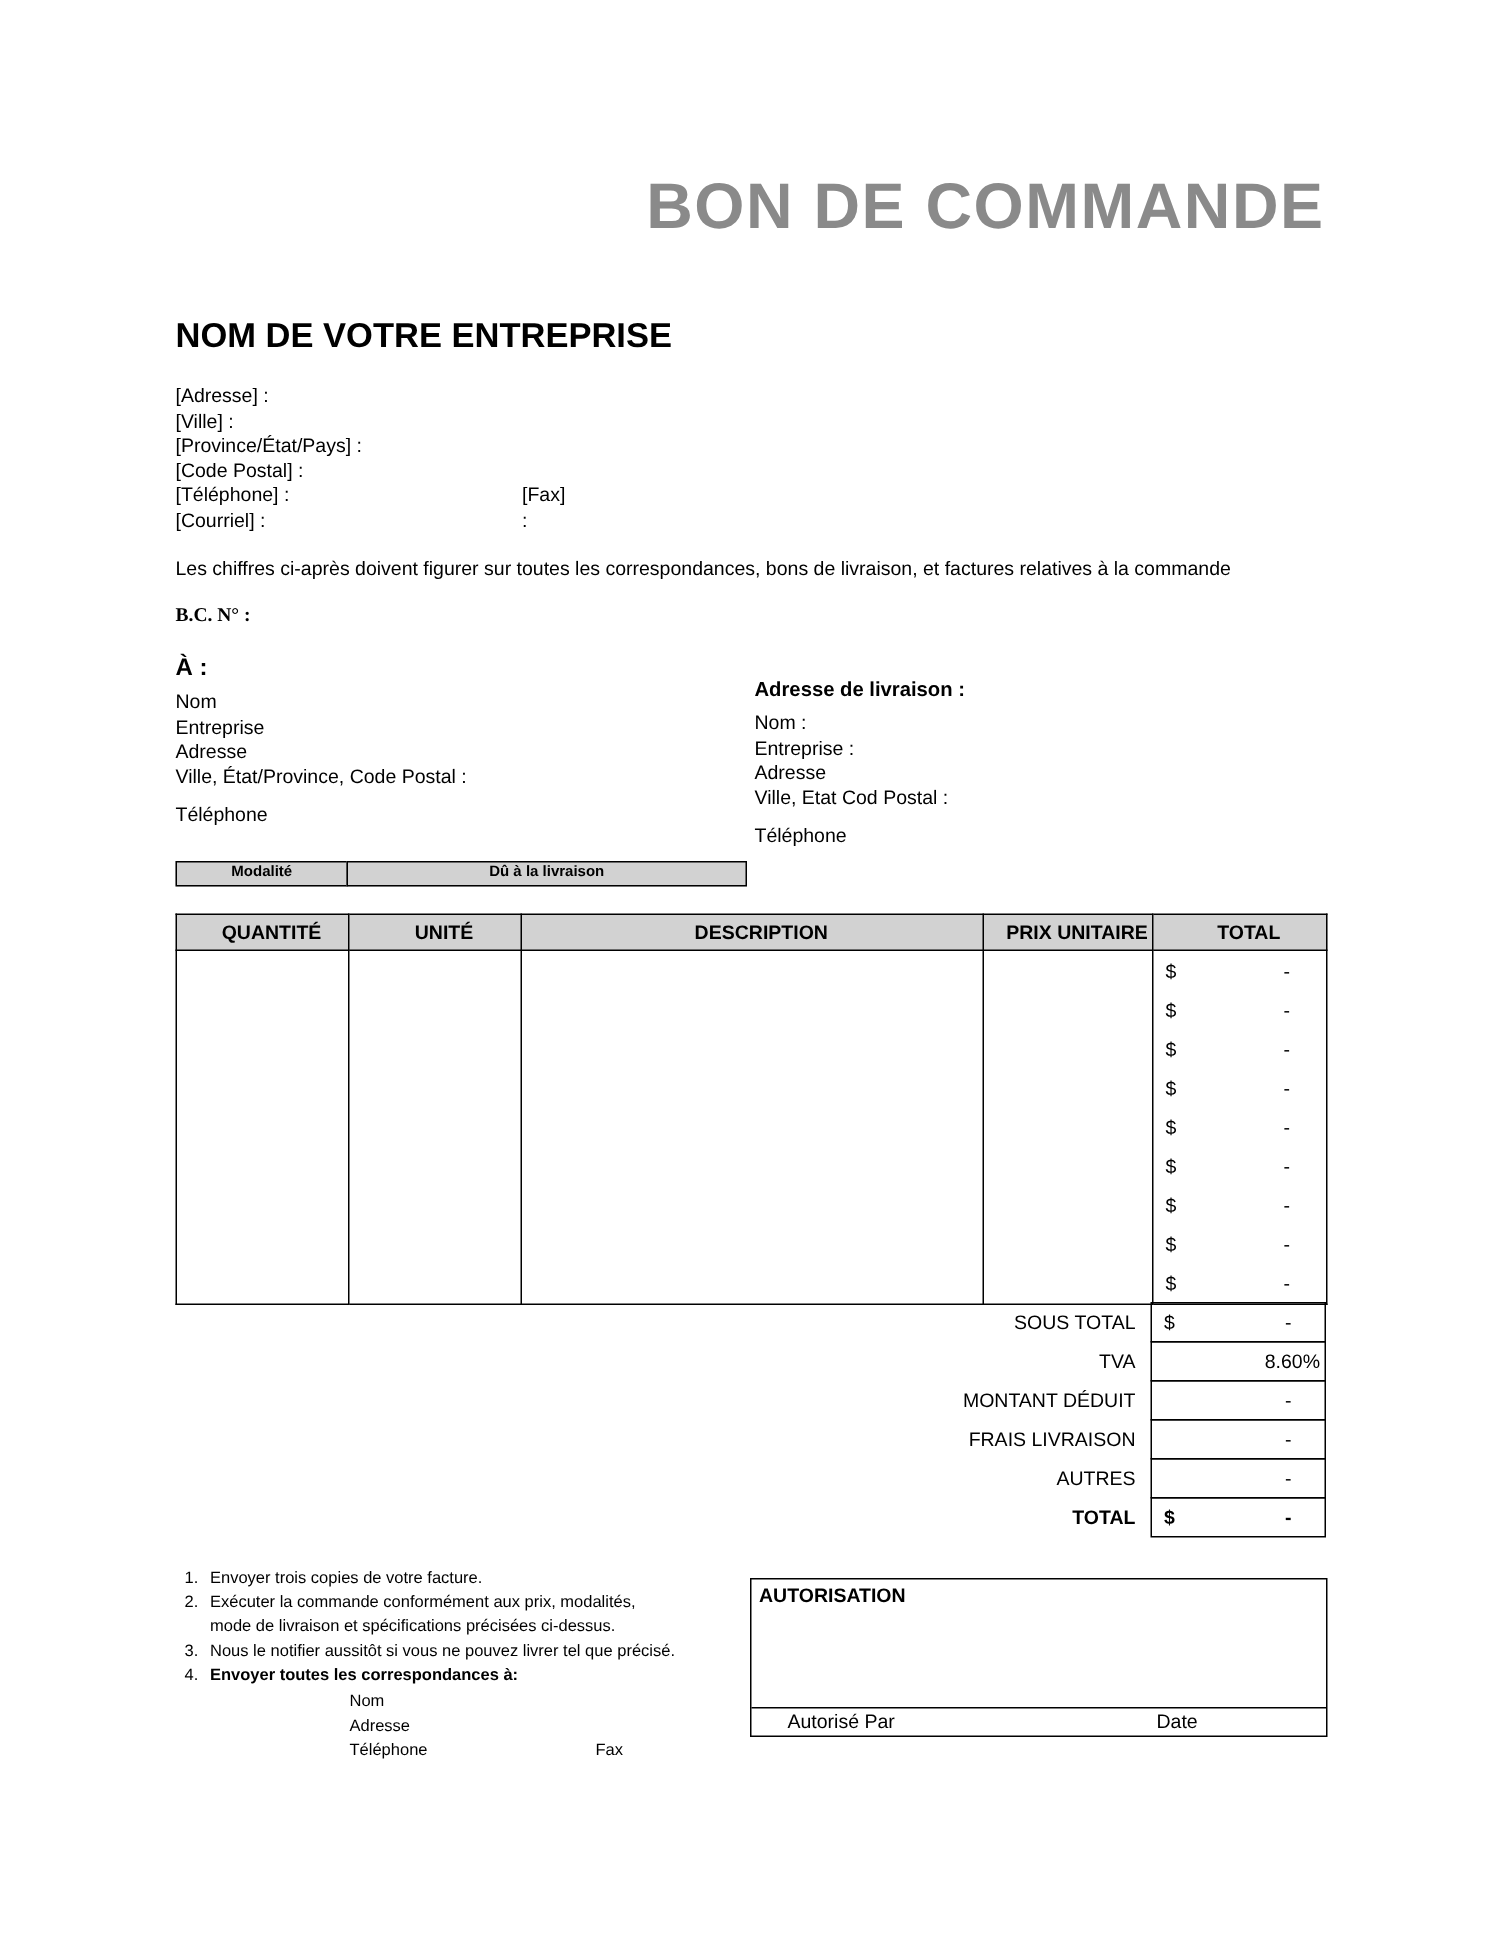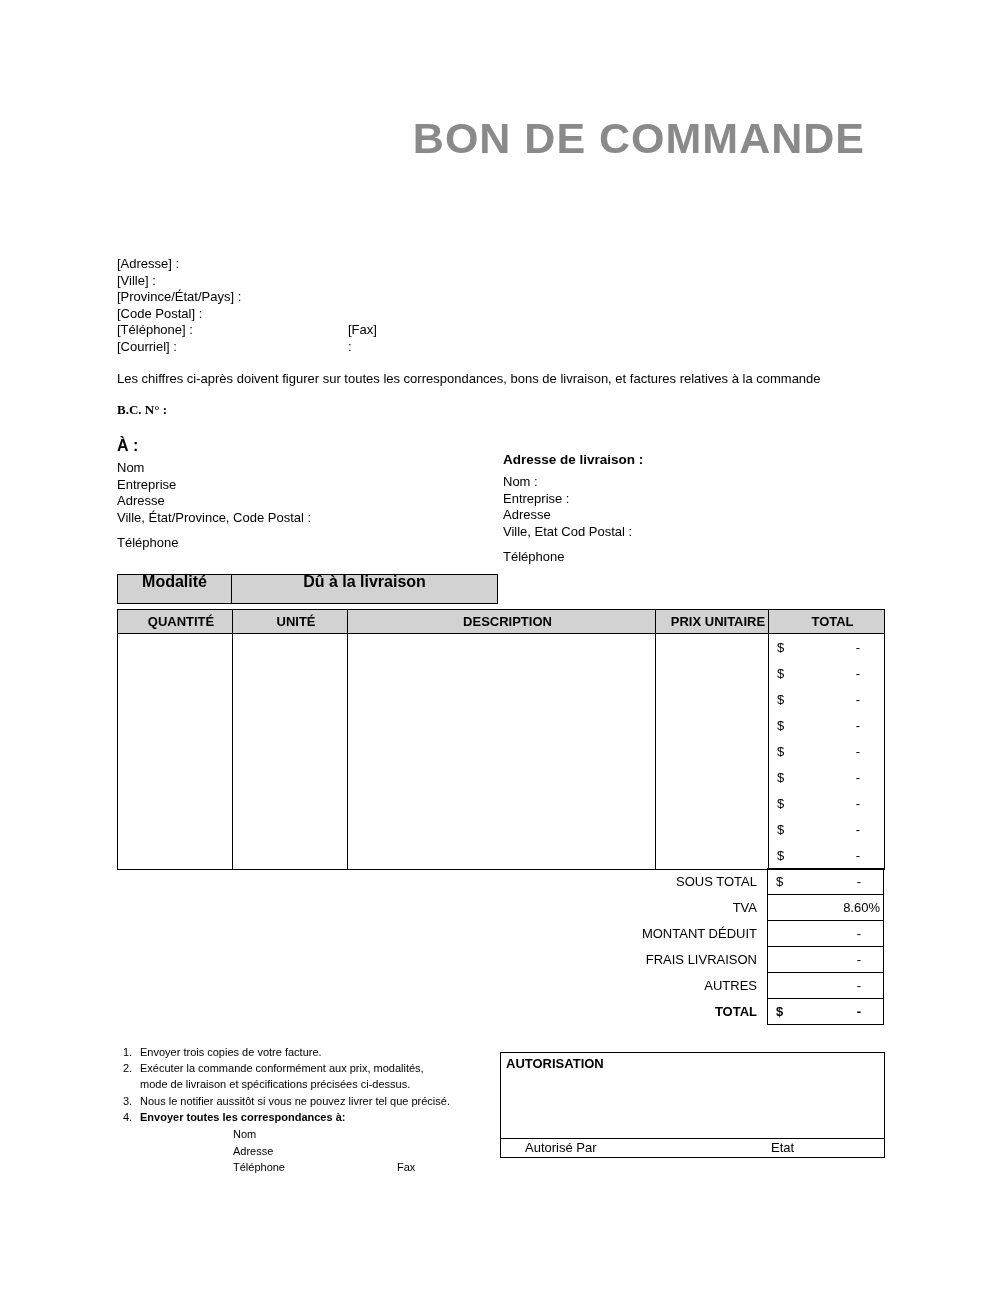--- a/index.html
+++ b/index.html
@@ -13,21 +13,21 @@
     width: 1000px;
     height: 1290px;
     background: #ffffff;
     font-family: "Liberation Sans", sans-serif;
     color: #000;
     overflow: hidden;
   }
   .doc-title {
     position: absolute;
     top: 114px;
-    right: 135px;
+    right: 117px;
     font-size: 43px;
     font-weight: bold;
     letter-spacing: 1px;
     color: var(--title-color);
   }
   .company-name {
     position: absolute;
     left: 117px;
     top: 210px;
     font-size: 23px;
@@ -63,24 +63,24 @@
   .bill-to .addr-title { font-size: 16px; }
   .ship-to .addr-title { font-size: 13.5px; padding-top: 2px; margin-top: 12px; }
   .phone-gap { margin-top: 9px; }
   .terms {
     position: absolute;
     left: 117px;
     top: 574px;
     display: flex;
   }
   .terms-cell {
-    height: 30px;
+    height: 17px;
     border: 1px solid #000;
     background: var(--header-bg);
-    font-size: 16px;
+    font-size: 10px;
     font-weight: bold;
     text-align: center;
     line-height: 14px;
   }
   .terms-label { width: 115px; }
   .terms-value { width: 267px; margin-left: -1px; }
   table.items {
     position: absolute;
     left: 117px;
     top: 609px;
@@ -179,20 +179,21 @@
   .auth-signer { position: absolute; left: 24px; }
   .auth-date { position: absolute; left: 270px; }
 </style>
 </head>
 <body>
 
 <div class="page">
 
   <div class="doc-title">BON DE COMMANDE</div>
 
+  <div class="company-name">NOM DE VOTRE ENTREPRISE</div>
 
   <div class="company-block">
     <div>[Adresse] :</div>
     <div>[Ville] :</div>
     <div>[Province/État/Pays] :</div>
     <div>[Code Postal] :</div>
     <div class="phone-line">
       <span>[Téléphone] :</span>
       <span class="fax">[Fax] :</span>
     </div>
@@ -373,17 +374,17 @@
       <span>Téléphone</span>
       <span class="fax2">Fax</span>
     </div>
   </div>
 
   <div class="auth-box">
     <div class="auth-title">AUTORISATION</div>
     <div class="auth-space"></div>
     <div class="auth-footer">
       <span class="auth-signer">Autorisé Par</span>
-      <span class="auth-date">Etat</span>
+      <span class="auth-date">Date</span>
     </div>
   </div>
 
 </div>
 
 </body></html>

